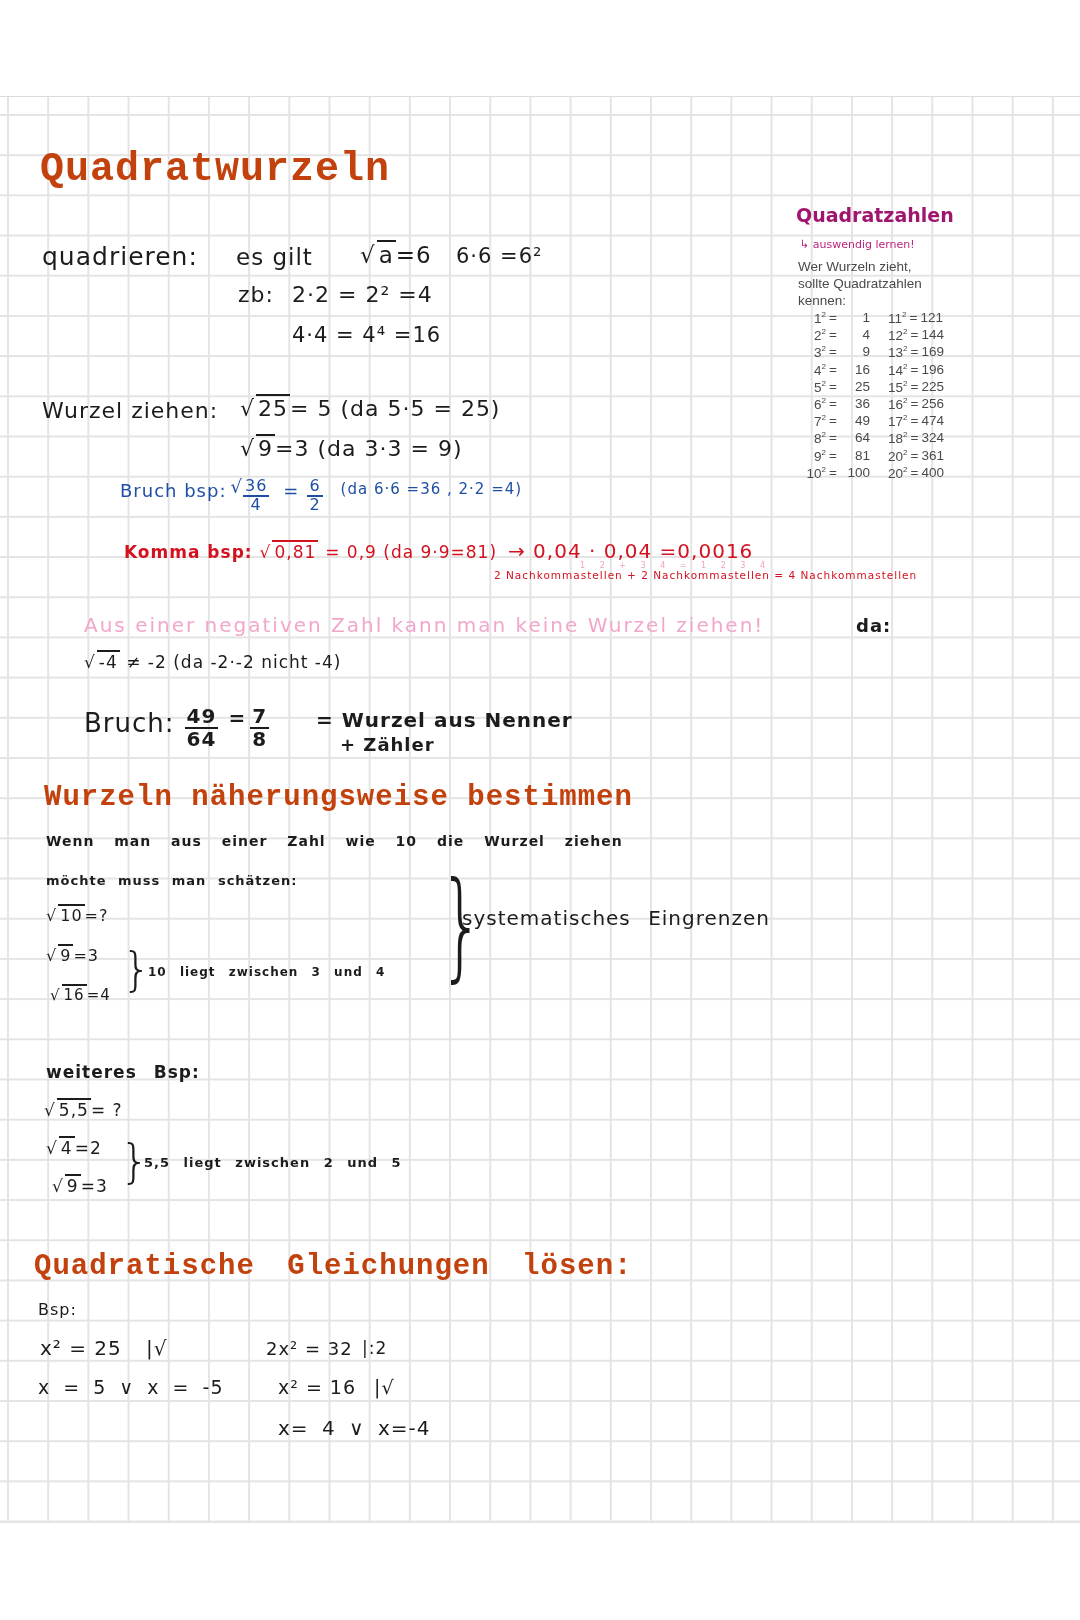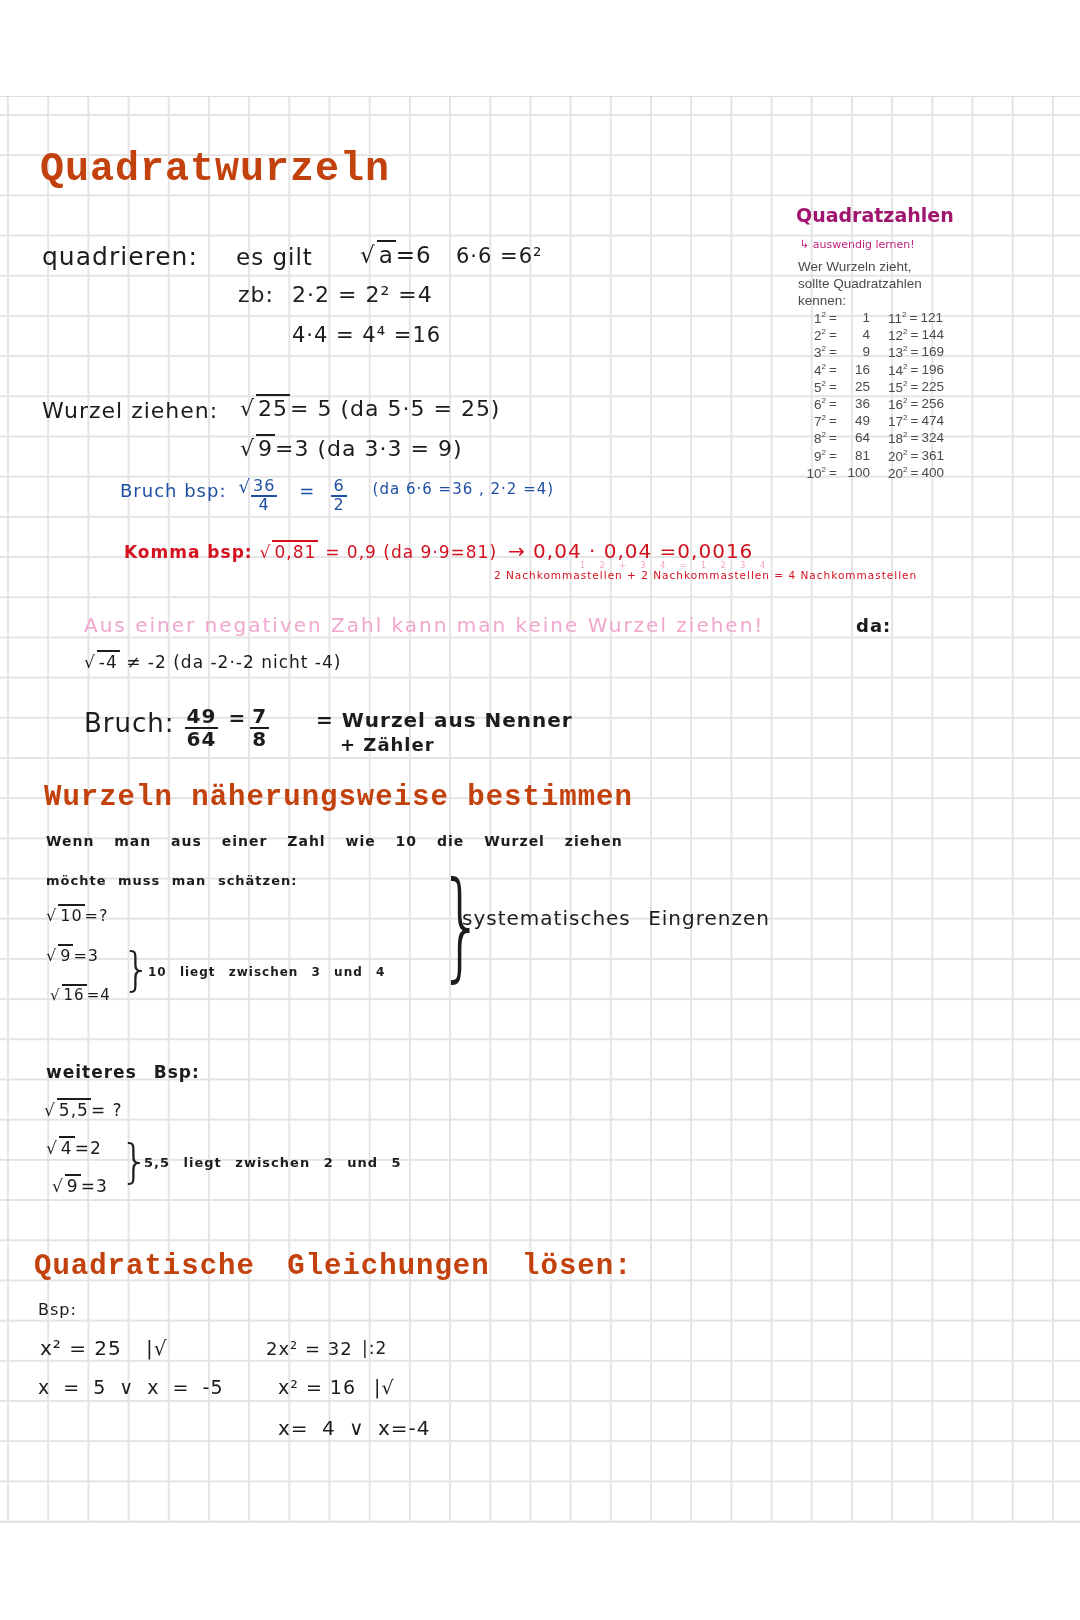--- a/index.html
+++ b/index.html
@@ -62,21 +62,21 @@
 <div class="t hw ink" style="left:292px; top:325px; font-size:21px;">4·4 = 4⁴ =16</div>
 
 <div class="t hw ink" style="left:42px; top:400px; font-size:22px;">Wurzel ziehen:</div>
 <div class="t hw ink" style="left:240px; top:398px; font-size:22px;">
   <span class="sqrt">√<span class="rad">25</span></span><span>= 5  (da 5·5 = 25)</span>
 </div>
 <div class="t hw ink" style="left:240px; top:438px; font-size:22px;">
   <span class="sqrt">√<span class="rad">9</span></span><span>=3  (da 3·3 = 9)</span>
 </div>
 
-<div class="t hw blue" style="left:120px; top:478px; font-size:18px; display:flex; align-items:flex-start; gap:12px;">
+<div class="t hw blue" style="left:120px; top:478px; font-size:18px; display:flex; align-items:flex-start; gap:4px;">
   <span style="margin-top:4px;">Bruch bsp:</span>
   <span class="sqrt" style="display:inline-flex; align-items:flex-start;">√<span class="frac" style="font-size:16px;">
         <span class="num">36</span>
         <span>4</span>
       </span></span>
   <span style="margin:4px 4px 0 10px;">=</span>
   <span class="frac" style="font-size:16px;">
       <span class="num">6</span>
       <span>2</span>
     </span>

